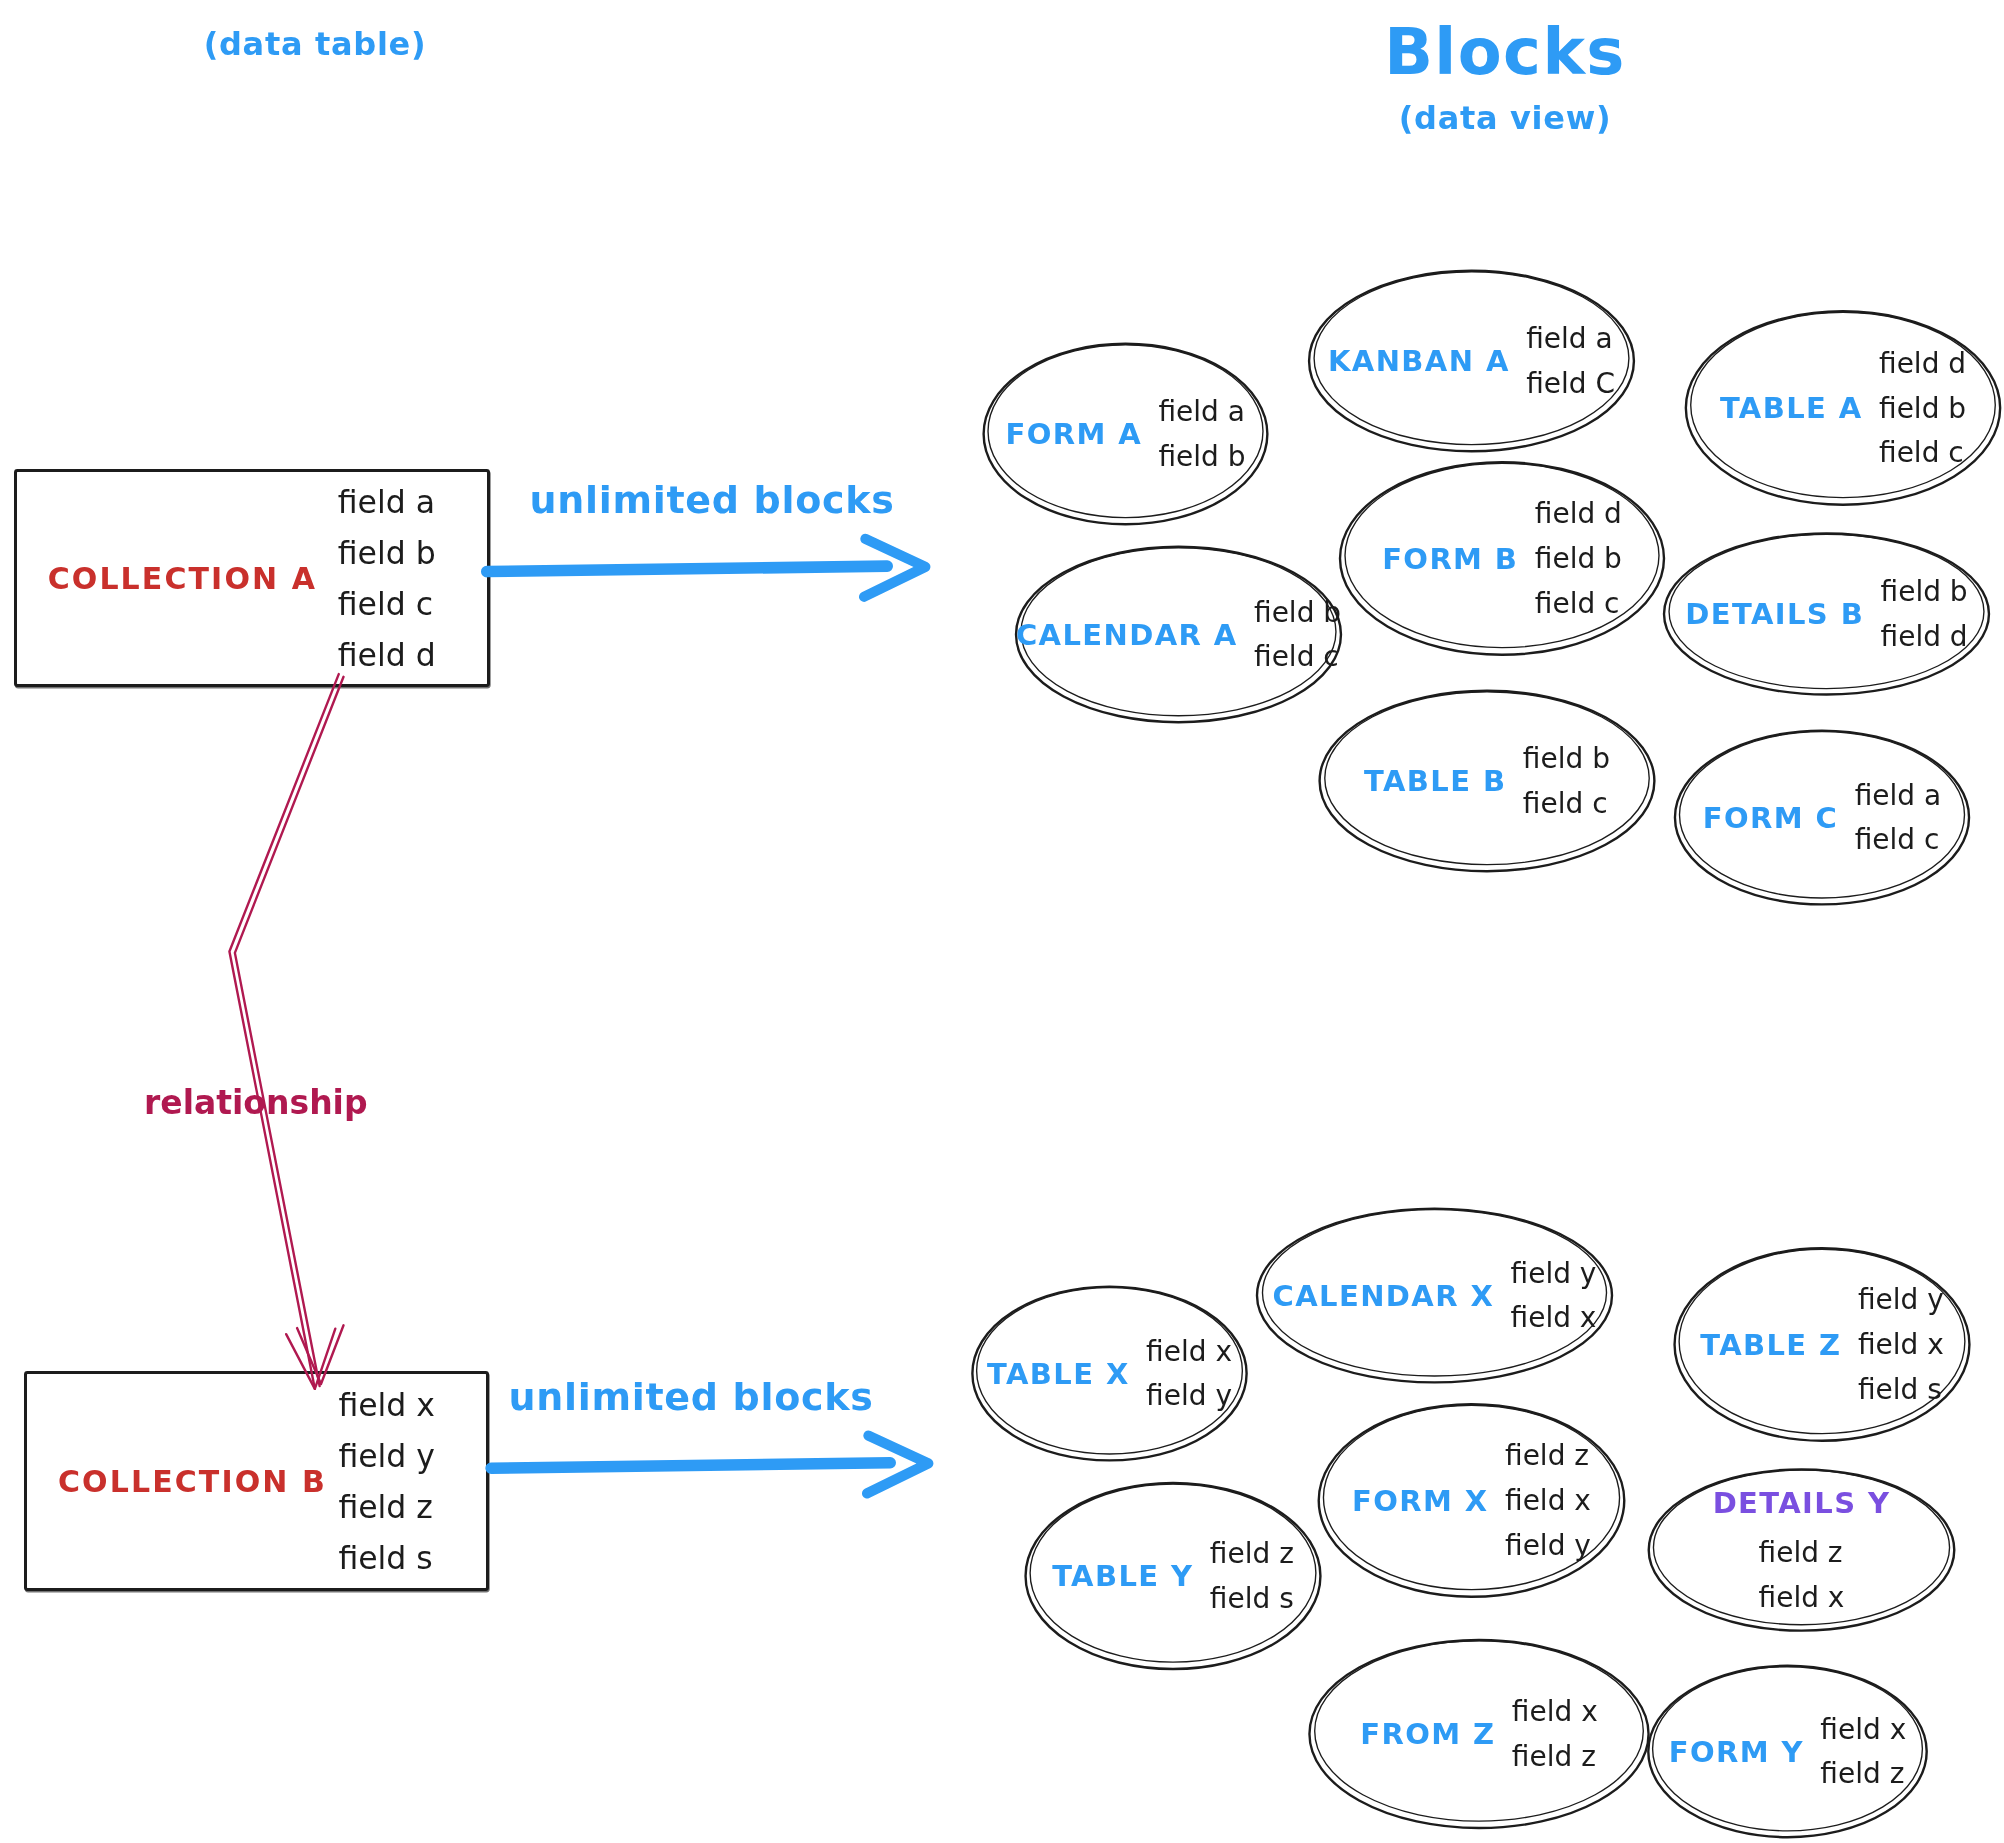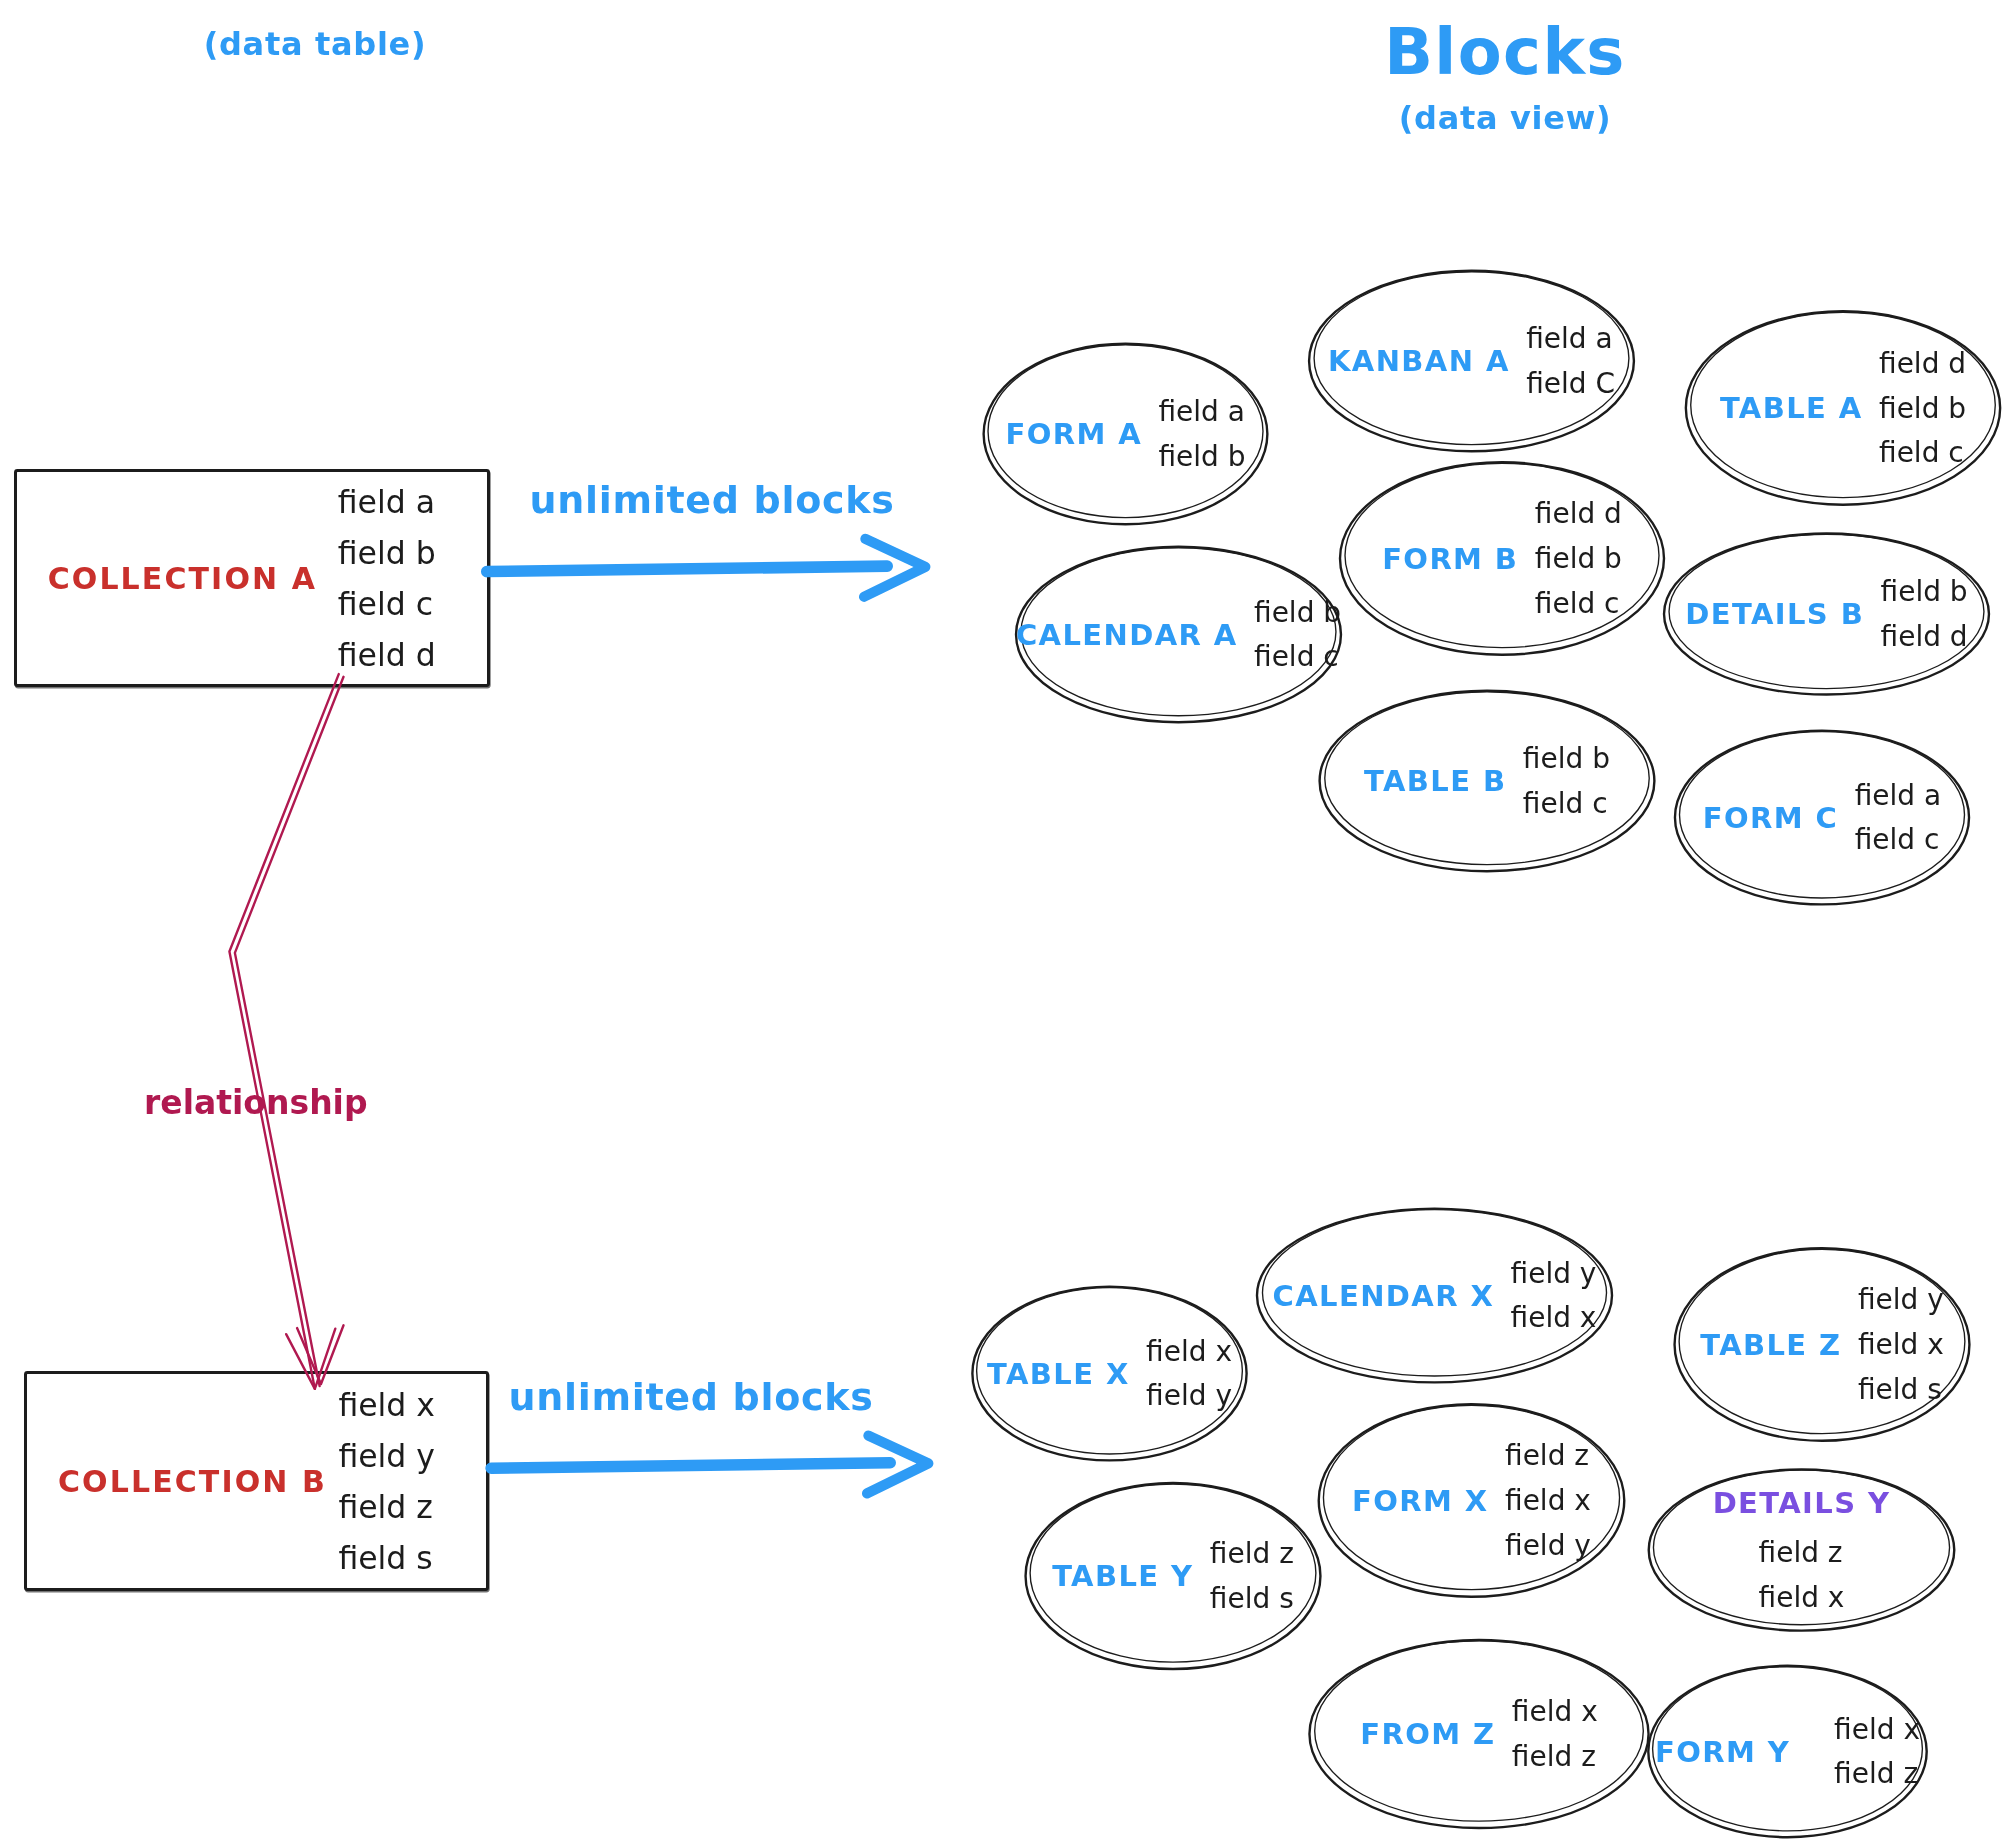--- a/index.html
+++ b/index.html
@@ -129,21 +129,21 @@
   #cluster-a .block:nth-of-type(8) { left: 1670px; top: 726px; width: 304px; height: 183px; } 
 
   
   #cluster-b .block:nth-of-type(1) { left: 968px; top: 1282px; width: 283px; height: 183px; } 
   #cluster-b .block:nth-of-type(2) { left: 1251px; top: 1204px; width: 367px; height: 183px; } 
   #cluster-b .block:nth-of-type(3) { left: 1670px; top: 1243px; width: 304px; height: 203px; } 
   #cluster-b .block:nth-of-type(4) { left: 1021px; top: 1478px; width: 304px; height: 196px; } 
   #cluster-b .block:nth-of-type(5) { left: 1314px; top: 1399px; width: 315px; height: 203px; } 
   #cluster-b .block:nth-of-type(6) { left: 1644px; top: 1465px; width: 315px; height: 170px; flex-direction: column; } 
   #cluster-b .block:nth-of-type(7) { left: 1304px; top: 1635px; width: 350px; height: 198px; align-items: center; } 
-  #cluster-b .block:nth-of-type(8) { left: 1644px; top: 1661px; width: 287px; height: 181px; justify-content: space-between; } 
+  #cluster-b .block:nth-of-type(8) { left: 1644px; top: 1661px; width: 287px; height: 181px; } 
 </style>
 </head>
 <body>
 
 <div class="col-header left">
   <div class="header-sub">(data table)</div>
 </div>
 <div class="col-header right">
   <div class="header-title">Blocks</div>
   <div class="header-sub">(data view)</div>

